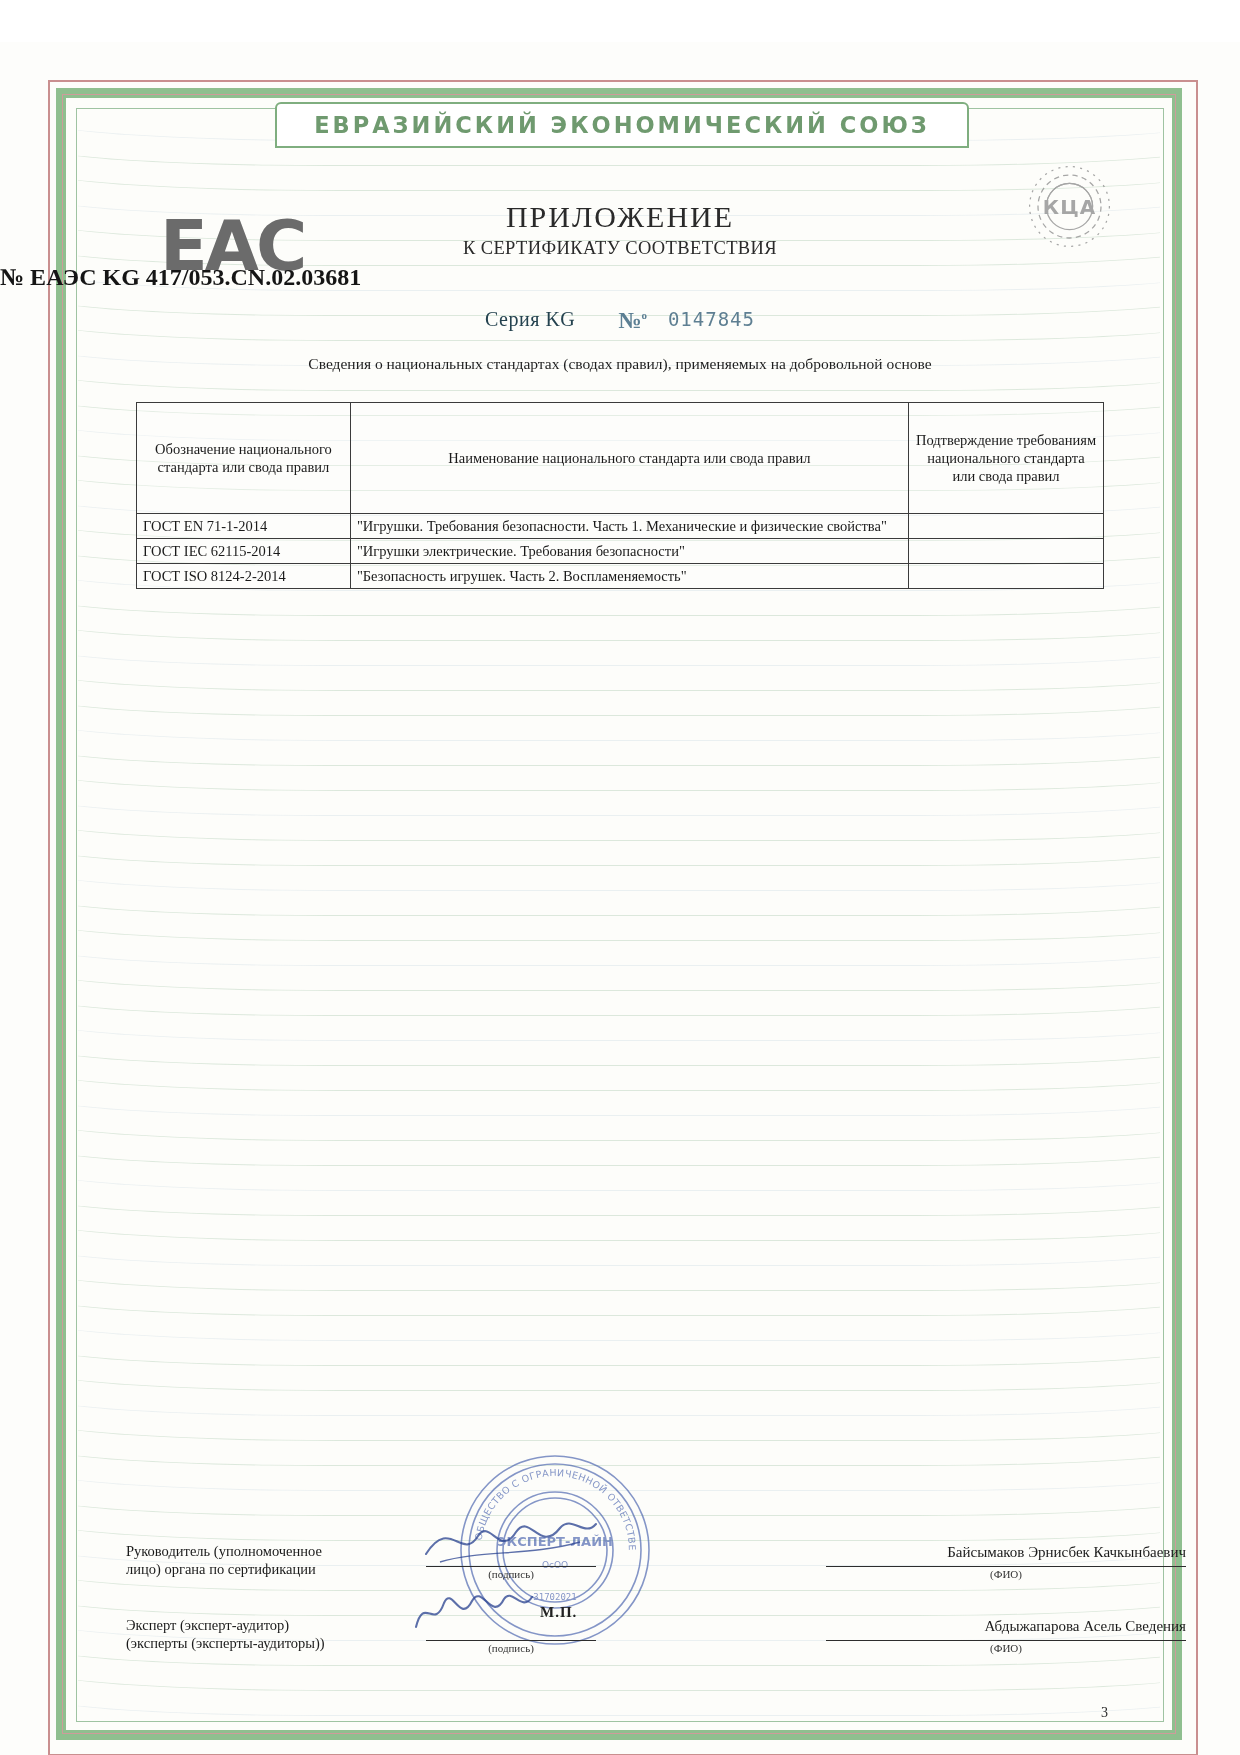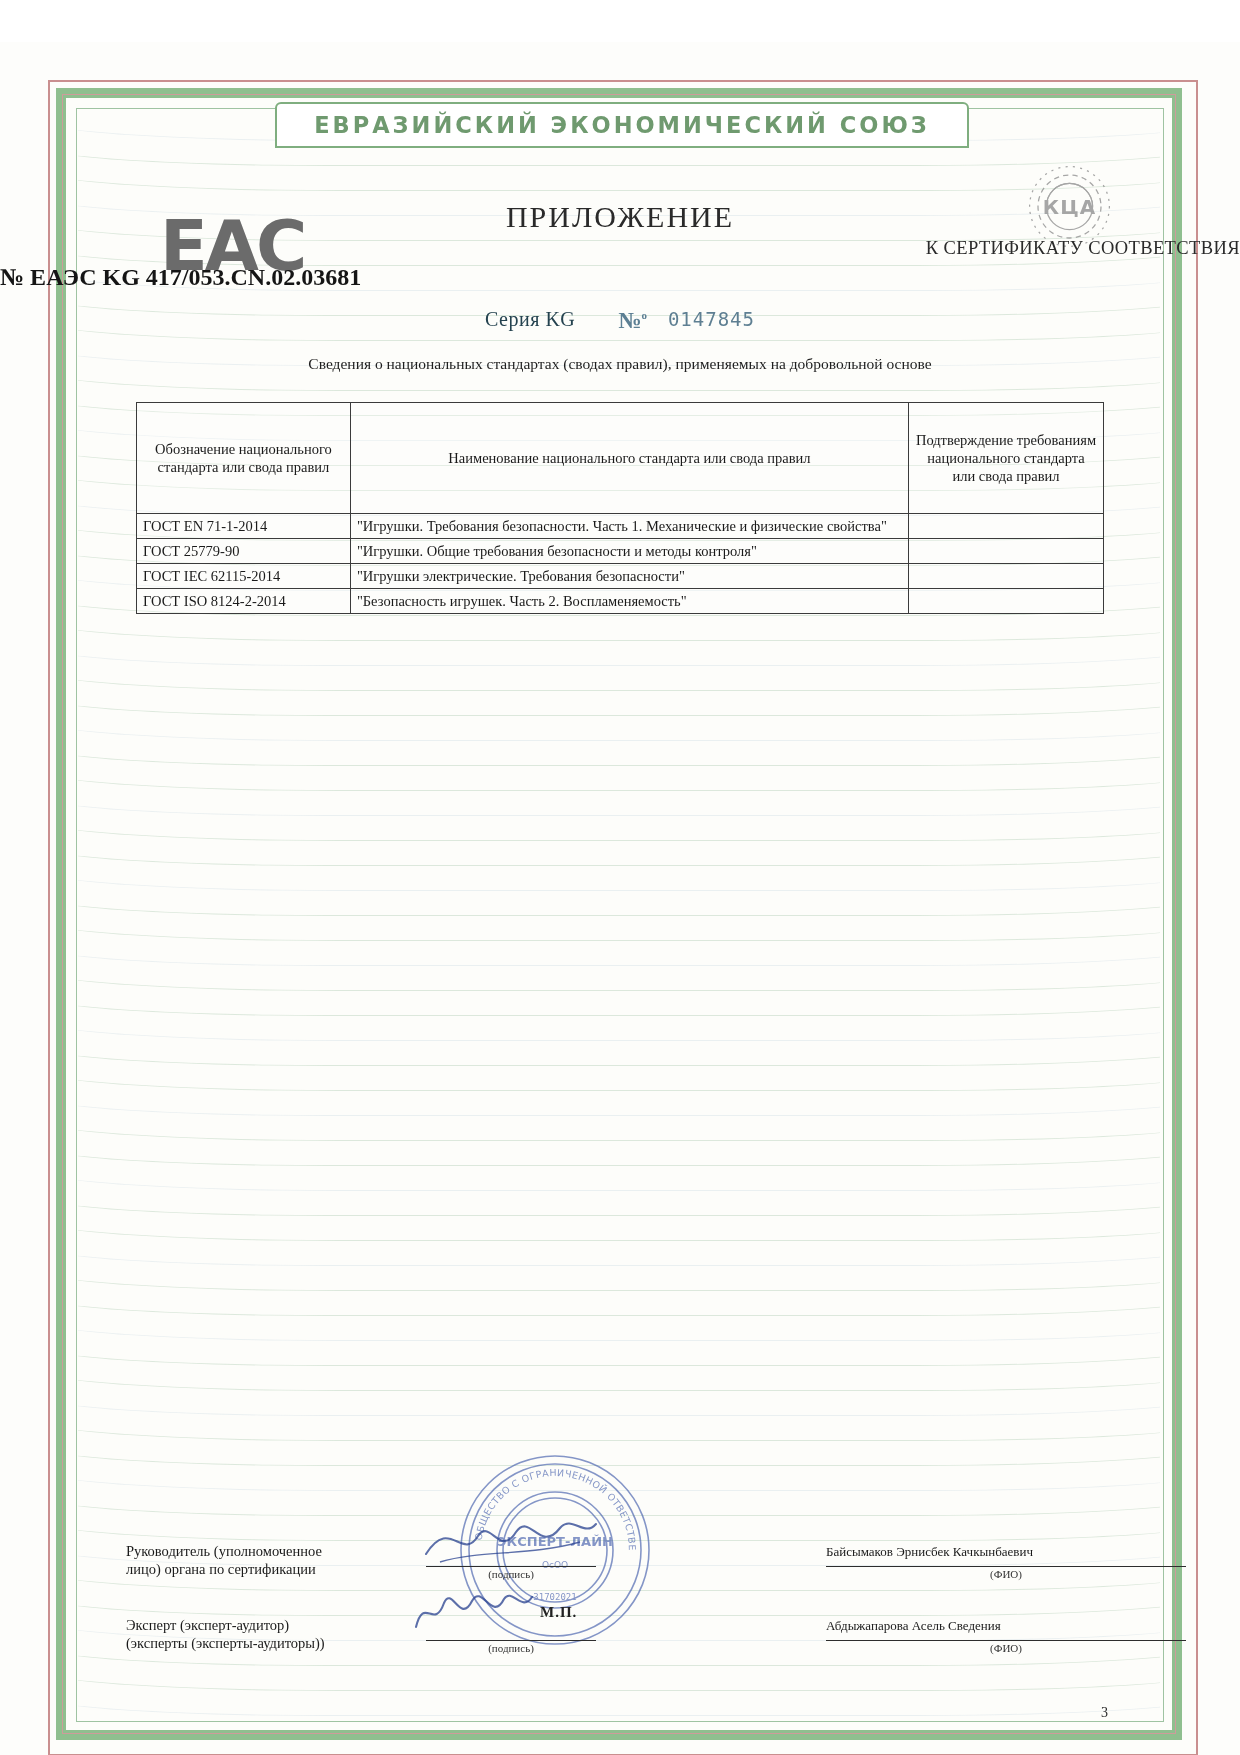--- a/index.html
+++ b/index.html
@@ -119,21 +119,21 @@
     position: absolute;
     left: 0; right: 0; top: 158px;
     text-align: center;
     font-size: 30px;
     letter-spacing: 2px;
     color: #2a2a2a;
   }
   .title-sub {
     position: absolute;
     left: 0; right: 0; top: 196px;
-    text-align: right;
+    text-align: center;
     font-size: 18.5px;
     letter-spacing: .4px;
     color: #2a2a2a;
   }
   .title-num {
     position: absolute;
     left: 0; right: 0; top: 222px;
     text-align: left;
     font-size: 24px;
     font-weight: 700;
@@ -235,22 +235,22 @@
     font-size: 11px;
     color: #333;
     text-align: center;
   }
   .sig-cap.left  { left: 300px; width: 170px; }
   .sig-cap.right { left: 700px; width: 360px; }
   .sig-name {
     position: absolute;
     top: 2px; left: 700px;
     width: 360px;
-    text-align: left;
-    font-size: 13px;
+    text-align: right;
+    font-size: 15px;
   }
   .mp {
     position: absolute;
     left: 540px; top: 1562px;
     font-size: 15px;
     font-weight: 700;
     letter-spacing: 1px;
     color: #222;
   }
 
@@ -395,25 +395,20 @@
         <th class="col-3">Подтверждение требованиям национального стандарта или свода правил</th>
       </tr>
     </thead>
     <tbody>
       <tr>
         <td class="c1">ГОСТ EN 71-1-2014</td>
         <td>"Игрушки. Требования безопасности. Часть 1. Механические и физические свойства"</td>
         <td></td>
       </tr>
       <tr>
-        <td class="c1">ГОСТ 25779-90</td>
-        <td>"Игрушки. Общие требования безопасности и методы контроля"</td>
-        <td></td>
-      </tr>
-      <tr>
         <td class="c1">ГОСТ IEC 62115-2014</td>
         <td>"Игрушки электрические. Требования безопасности"</td>
         <td></td>
       </tr>
       <tr>
         <td class="c1">ГОСТ ISO 8124-2-2014</td>
         <td>"Безопасность игрушек. Часть 2. Воспламеняемость"</td>
         <td></td>
       </tr>
     </tbody>

